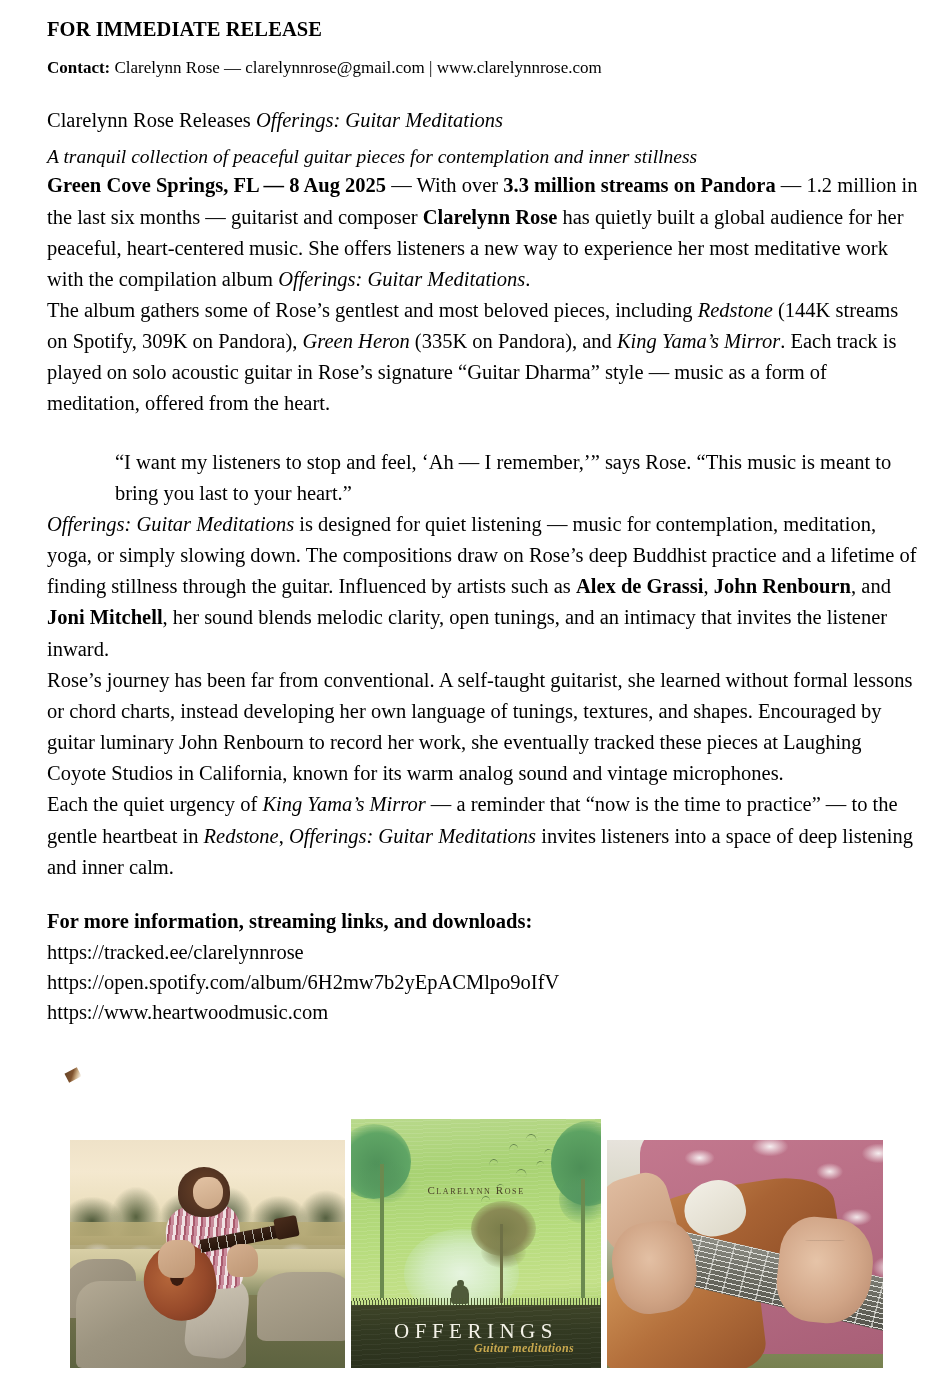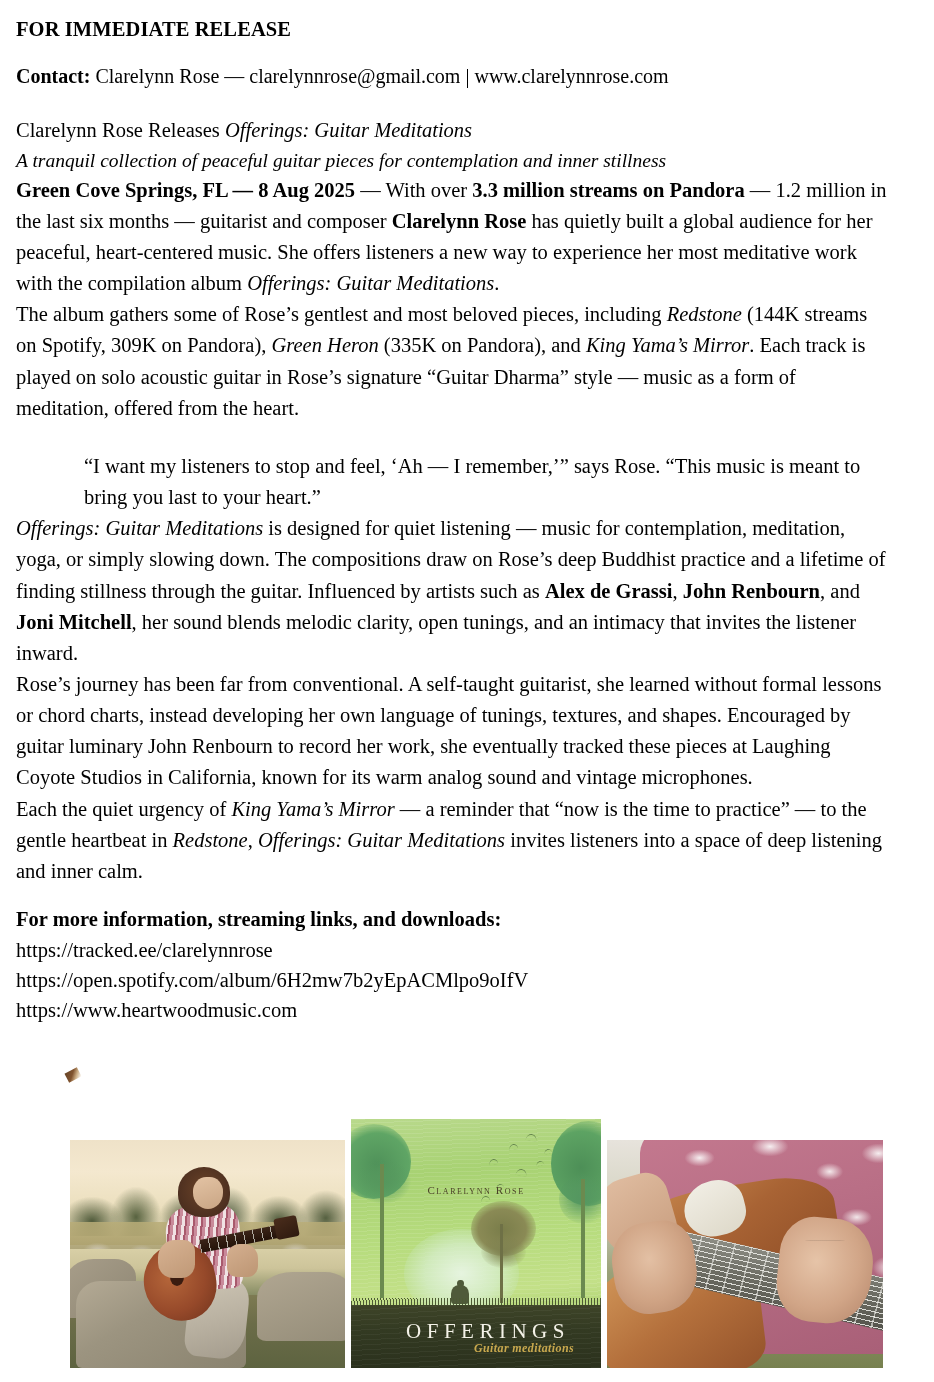--- a/index.html
+++ b/index.html
@@ -16,52 +16,52 @@
     overflow: hidden;
   }
   .page {
     position: absolute;
     left: 0; top: 0;
     width: 934px;
     height: 1382px;
   }
   .content {
     position: absolute;
-    left: 16px;
+    left: 47px;
     top: 16px;
     width: 876px;
   }
 
   
   .release-line {
     font-size: 20.5px;
     font-weight: bold;
     line-height: 1.36;
     letter-spacing: 0.1px;
   }
   .contact-line {
-    font-size: 20px;
+    font-size: 17px;
     line-height: 1.42;
-    margin-top: 18px;
+    margin-top: 12px;
   }
   .contact-line .lbl { font-weight: bold; }
 
   
   .headline-block { margin-top: 26px; }
   .headline {
     font-size: 20.5px;
     font-weight: normal;
     line-height: 1.4;
   }
   .headline .album { font-style: italic; }
   .subhead {
     font-size: 19.5px;
     font-style: italic;
     line-height: 1.42;
-    margin-top: 2px;
+    margin-top: 8px;
   }
 
   
   p.body {
     font-size: 20.5px;
     line-height: 1.52;
     margin: 0;
     text-align: left;
   }
   .para-gap { margin-top: 27px; }
@@ -70,21 +70,21 @@
 
   blockquote.quote {
     font-size: 20.5px;
     line-height: 1.52;
     margin: 27px 0 0 0;
     padding-left: 68px;
     width: 790px;
   }
 
   
-  .links-block { margin-top: 17px; }
+  .links-block { margin-top: 23px; }
   .links-heading {
     font-size: 20.5px;
     font-weight: bold;
     line-height: 1.5;
   }
   .link-item {
     font-size: 20.5px;
     line-height: 1.47;
     color: #000000;
     text-decoration: none;
@@ -320,21 +320,21 @@
     position: absolute; left: 0; top: 26%; width: 100%;
     text-align: center;
     font-family: "Liberation Serif", "DejaVu Serif", serif;
     font-size: 11px;
     letter-spacing: 1.6px;
     color: #4a4128;
     font-variant: small-caps;
     text-transform: capitalize;
   }
   .ac-title {
-    position: absolute; left: 12px; top: 80.5%; width: 100%;
+    position: absolute; left: 0; top: 80.5%; width: 100%;
     text-align: center;
     font-family: "Liberation Serif", "DejaVu Serif", serif;
     font-size: 21px;
     letter-spacing: 5.5px;
     color: #f4f2e8;
   }
   .ac-subtitle {
     position: absolute; left: 0; top: 89%; width: 100%;
     text-align: center;
     font-family: "Liberation Serif", "DejaVu Serif", serif;

